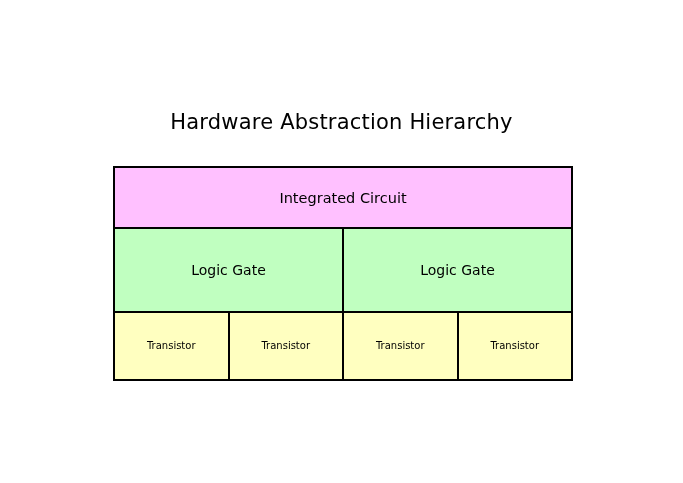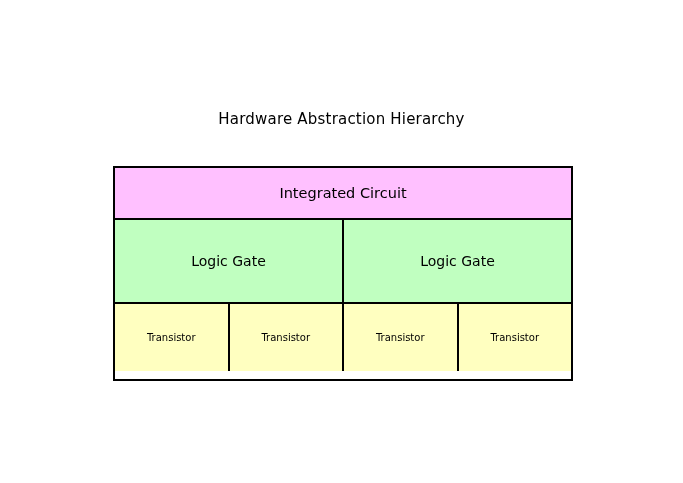--- a/index.html
+++ b/index.html
@@ -23,21 +23,21 @@
     height: 483px;
   }
 
   
   .diagram-title {
     position: absolute;
     left: 0;
     top: 110px;
     width: 683px;
     text-align: center;
-    font-size: 15px;
+    font-size: 21px;
     font-weight: 400;
     color: #000000;
     letter-spacing: 0.2px;
     white-space: nowrap;
     font-family: "DejaVu Sans", sans-serif;
   }
 
   
   .hierarchy {
     position: absolute;
@@ -51,21 +51,21 @@
     flex-direction: column;
   }
 
   .hier-row {
     display: flex;
     flex-direction: row;
     box-sizing: border-box;
     width: 100%;
   }
 
-  .row-ic     { height: 50px; }
+  .row-ic     { height: 60px; }
   .row-gate   { height: 84px; }
   .row-trans  { height: 69px; }
 
   .hier-cell {
     box-sizing: border-box;
     display: flex;
     align-items: center;
     justify-content: center;
     color: #000000;
     text-align: center;

